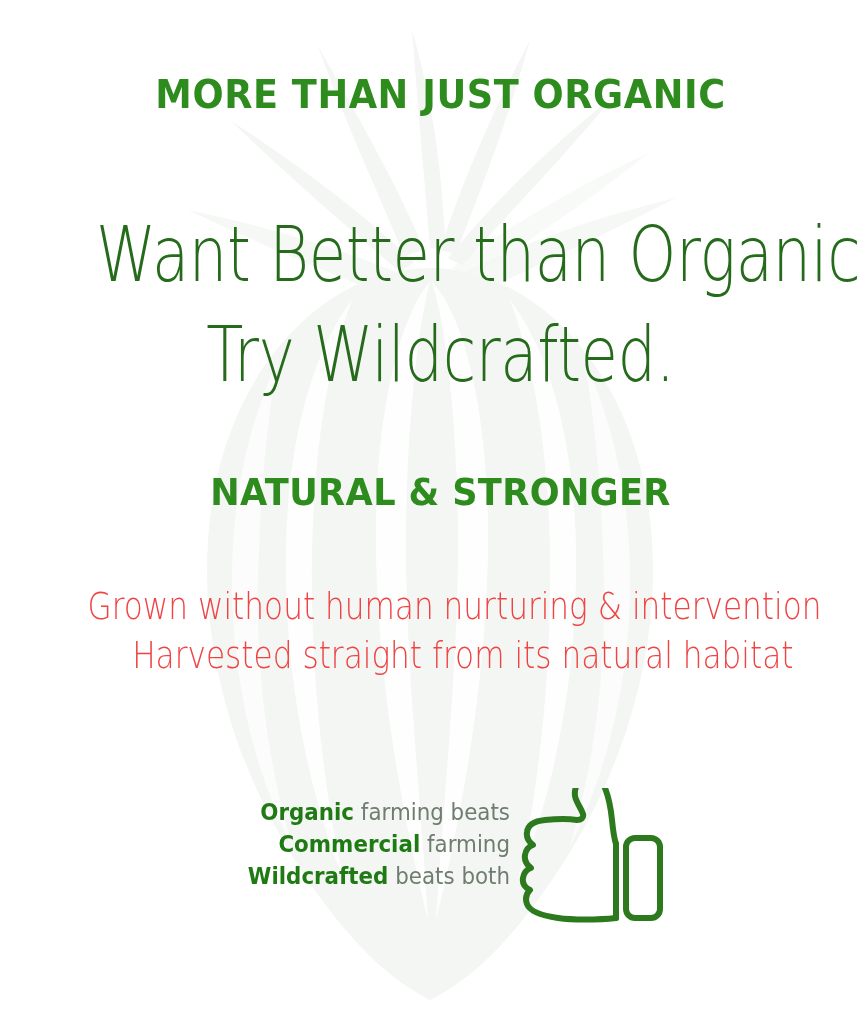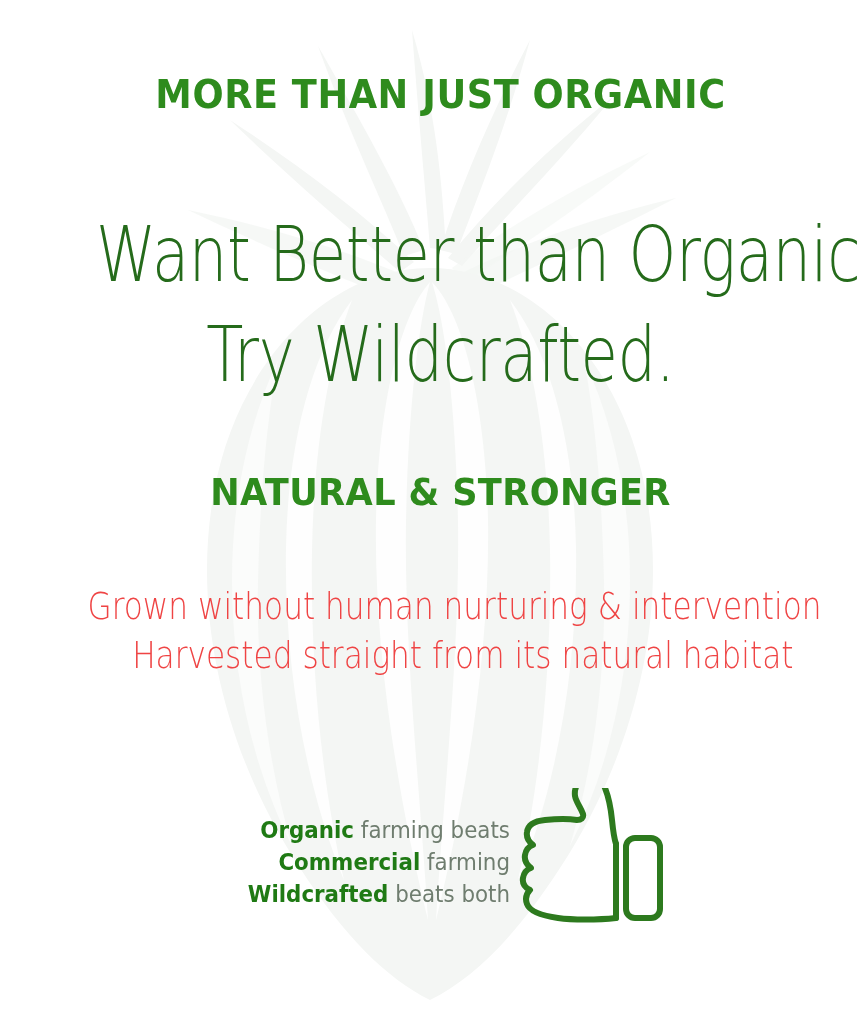--- a/index.html
+++ b/index.html
@@ -123,21 +123,21 @@
     height: 130px;
   }
 
   .claim-inner {
     position: absolute;
     left: 198px;
     top: 0;
     width: 470px;
     display: flex;
     flex-direction: row;
-    align-items: center;
+    align-items: flex-start;
     justify-content: flex-start;
   }
 
   .claim-lines {
     width: 302px;
     text-align: right;
     font-family: "DejaVu Sans", "Liberation Sans", sans-serif;
     font-size: 23px;
     line-height: 32px;
     color: #6f7d6f;

